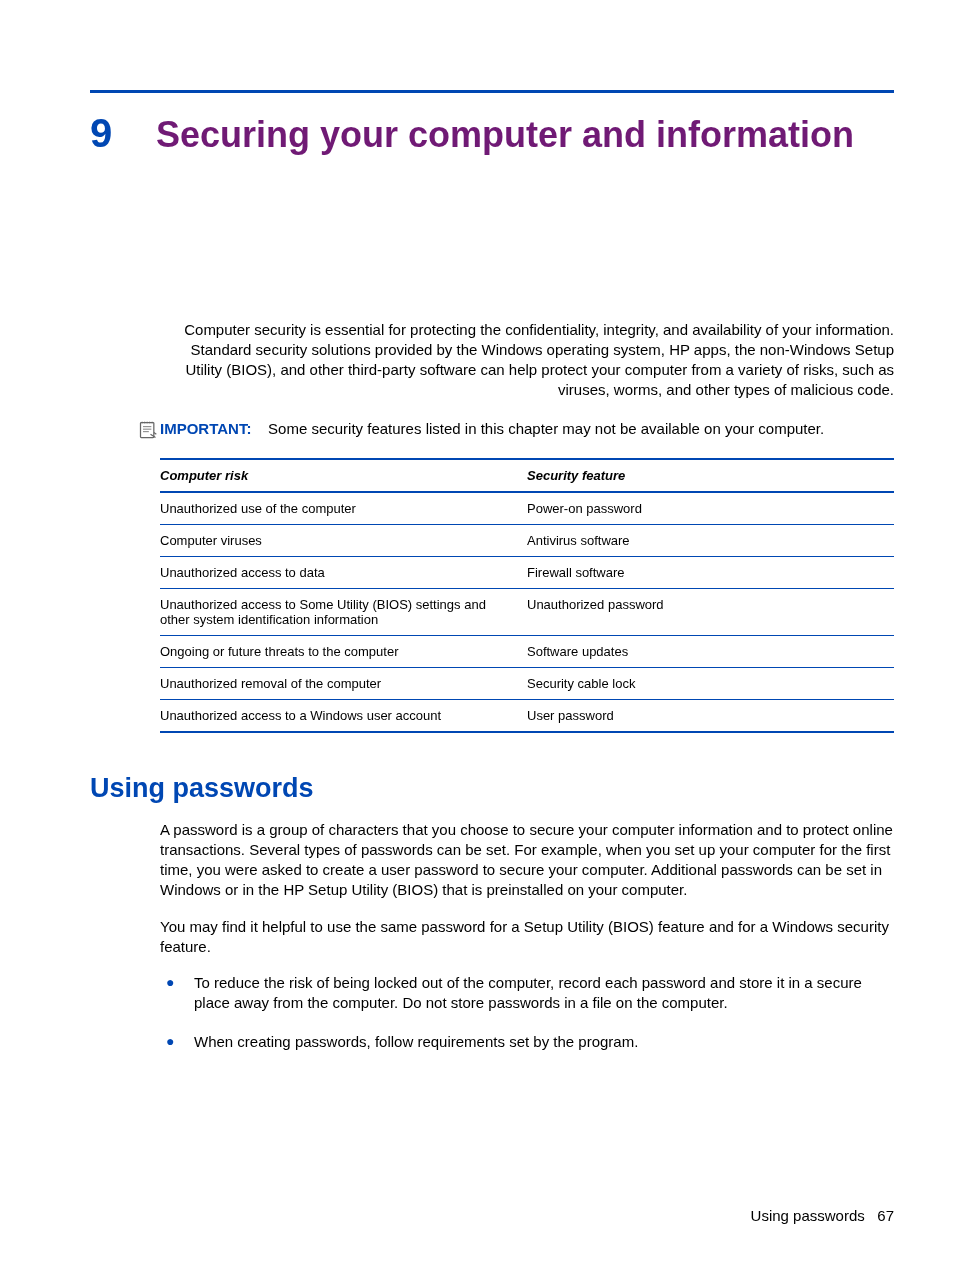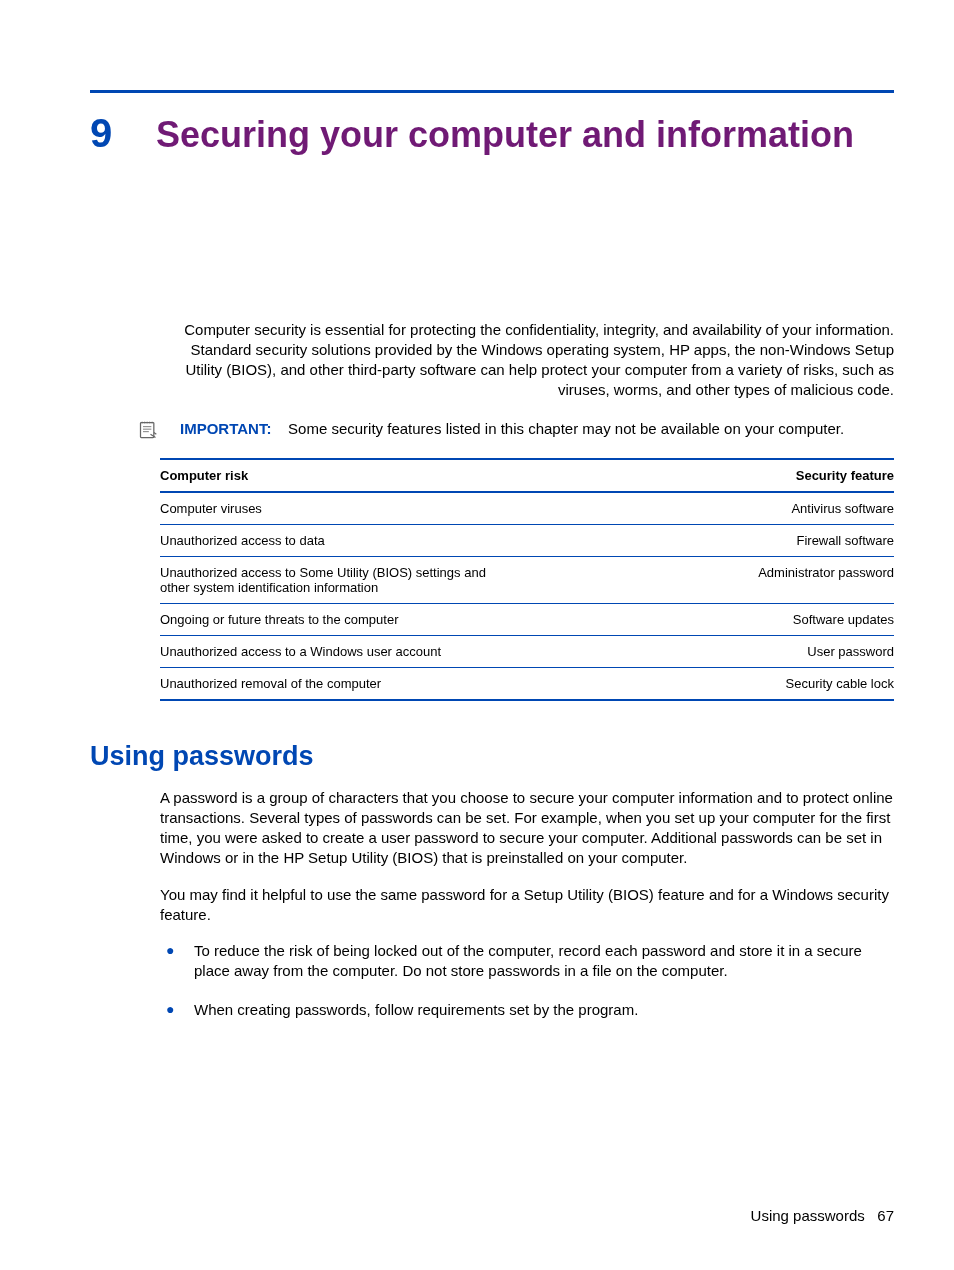--- a/index.html
+++ b/index.html
@@ -42,21 +42,21 @@
     }
     .intro-para {
       font-size: 15px;
       line-height: 1.35;
       margin-bottom: 18px;
       text-align: right;
     }
     .important-block {
       display: flex;
       align-items: flex-start;
-      gap: 22px;
+      gap: 2px;
       margin-left: -22px;
       margin-bottom: 18px;
     }
     .note-icon {
       width: 20px;
       height: 20px;
       flex-shrink: 0;
       margin-top: 1px;
     }
     .important-text {
@@ -79,29 +79,30 @@
       padding: 8px 0;
       vertical-align: top;
     }
     .risk-table thead tr {
       border-top: 2px solid #0047b3;
       border-bottom: 2px solid #0047b3;
     }
     .risk-table th {
       font-weight: bold;
       font-size: 13px;
+      font-style: italic;
     }
     .risk-table tbody tr {
       border-bottom: 1px solid #0047b3;
     }
     .risk-table tbody tr:last-child {
       border-bottom: 2px solid #0047b3;
     }
     .risk-table .col1 { width: 50%; padding-right: 10px; }
-    .risk-table .col2 { width: 50%; text-align: right; }
+    .risk-table .col2 { width: 50%; }
     .section-heading {
       font-size: 27px;
       font-weight: bold;
       color: #0047b3;
       margin-left: -70px;
       margin-bottom: 16px;
       margin-top: 32px;
     }
     .para {
       font-size: 15px;
@@ -163,42 +164,46 @@
 
     <table class="risk-table">
       <thead>
         <tr>
           <th class="col1">Computer risk</th>
           <th class="col2">Security feature</th>
         </tr>
       </thead>
       <tbody>
         <tr>
+          <td class="col1">Unauthorized use of the computer</td>
+          <td class="col2">Power-on password</td>
+        </tr>
+        <tr>
           <td class="col1">Computer viruses</td>
           <td class="col2">Antivirus software</td>
         </tr>
         <tr>
           <td class="col1">Unauthorized access to data</td>
           <td class="col2">Firewall software</td>
         </tr>
         <tr>
           <td class="col1">Unauthorized access to Some Utility (BIOS) settings and other system identification information</td>
-          <td class="col2">Administrator password</td>
+          <td class="col2">Unauthorized password</td>
         </tr>
         <tr>
           <td class="col1">Ongoing or future threats to the computer</td>
           <td class="col2">Software updates</td>
         </tr>
         <tr>
+          <td class="col1">Unauthorized removal of the computer</td>
+          <td class="col2">Security cable lock</td>
+        </tr>
+        <tr>
           <td class="col1">Unauthorized access to a Windows user account</td>
           <td class="col2">User password</td>
-        </tr>
-        <tr>
-          <td class="col1">Unauthorized removal of the computer</td>
-          <td class="col2">Security cable lock</td>
         </tr>
       </tbody>
     </table>
 
     <h2 class="section-heading">Using passwords</h2>
 
     <p class="para">A password is a group of characters that you choose to secure your computer information and to protect online transactions. Several types of passwords can be set. For example, when you set up your computer for the first time, you were asked to create a user password to secure your computer. Additional passwords can be set in Windows or in the HP Setup Utility (BIOS) that is preinstalled on your computer.</p>
     <p class="para">You may find it helpful to use the same password for a Setup Utility (BIOS) feature and for a Windows security feature.</p>
 
     <ul class="tips-list">

